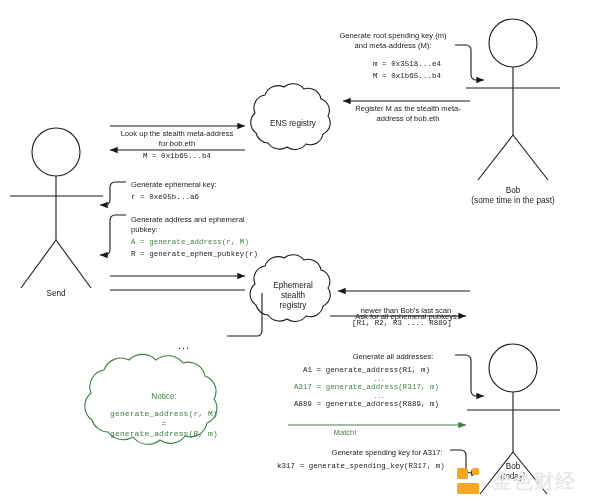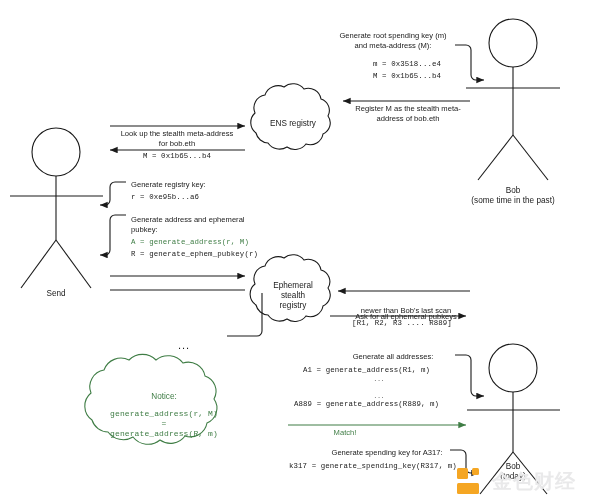--- a/index.html
+++ b/index.html
@@ -108,21 +108,21 @@
 
   <div class="lbl" style="left:250px;top:119px;width:86px;">ENS registry</div>
 
   <div class="txt ctr" style="left:108px;top:129px;width:138px;">Look up the stealth meta-address</div>
   <div class="txt ctr" style="left:108px;top:139px;width:138px;">for bob.eth</div>
   <div class="txt mono ctr" style="left:108px;top:152px;width:138px;">M = 0x1b65...b4</div>
 
   <div class="lbl" style="left:443px;top:186px;width:140px;">Bob</div>
   <div class="lbl" style="left:443px;top:196px;width:140px;">(some time in the past)</div>
 
-  <div class="txt" style="left:131px;top:180px;">Generate registry key:</div>
+  <div class="txt" style="left:131px;top:180px;">Generate ephemeral key:</div>
   <div class="txt mono" style="left:131px;top:193px;">r = 0xe95b...a6</div>
 
   <div class="txt" style="left:131px;top:215px;">Generate address and ephemeral</div>
   <div class="txt" style="left:131px;top:225px;">pubkey:</div>
   <div class="txt mono grn" style="left:131px;top:238px;">A = generate_address(r, M)</div>
   <div class="txt mono" style="left:131px;top:250px;">R = generate_ephem_pubkey(r)</div>
 
   <div class="lbl" style="left:26px;top:289px;width:60px;">Send</div>
 
 
@@ -133,32 +133,33 @@
 
   <div class="txt ctr" style="left:338px;top:312px;width:136px;">Ask for all ephemeral pubkeys</div>
   <div class="txt ctr" style="left:338px;top:306px;width:136px;">newer than Bob's last scan</div>
   <div class="txt mono ctr" style="left:334px;top:319px;width:136px;">[R1, R2, R3 .... R889]</div>
 
   <div class="txt" style="left:178px;top:341px;font-size:11px;letter-spacing:1px;">...</div>
 
   <div class="txt ctr" style="left:330px;top:352px;width:126px;">Generate all addresses:</div>
   <div class="txt mono" style="left:303px;top:366px;">A1 = generate_address(R1, m)</div>
   <div class="txt mono ctr" style="left:303px;top:375px;width:152px;font-size:6px;">...</div>
+  <div class="txt mono grn" style="left:294px;top:383px;">A317 = generate_address(R317, m)</div>
   <div class="txt mono ctr" style="left:303px;top:392px;width:152px;font-size:6px;">...</div>
   <div class="txt mono" style="left:294px;top:400px;">A889 = generate_address(R889, m)</div>
 
   <div class="lbl grn" style="left:88px;top:392px;width:152px;">Notice:</div>
   <div class="txt mono grn ctr" style="left:88px;top:409px;width:152px;font-size:8px;">generate_address(r, M)</div>
   <div class="txt mono grn ctr" style="left:88px;top:419px;width:152px;font-size:8px;">=</div>
   <div class="txt mono grn ctr" style="left:88px;top:429px;width:152px;font-size:8px;">generate_address(R, m)</div>
 
   <div class="txt grn ctr" style="left:310px;top:428px;width:70px;">Match!</div>
 
   <div class="txt ctr" style="left:322px;top:448px;width:130px;">Generate spending key for A317:</div>
-  <div class="txt mono" style="left:277px;top:462px;margin-left:12px;">k317 = generate_spending_key(R317, m)</div>
+  <div class="txt mono" style="left:277px;top:462px;">k317 = generate_spending_key(R317, m)</div>
 
   <div class="lbl" style="left:463px;top:462px;width:100px;">Bob</div>
   <div class="lbl" style="left:463px;top:472px;width:100px;">(today)</div>
 
   <div class="wm" style="left:455px;top:466px;">
     <svg width="34" height="32" viewBox="0 0 34 32">
       <rect x="2" y="2" width="11" height="11" rx="1.5" fill="#f5a623"></rect>
       <rect x="17" y="2" width="7" height="7" rx="1.5" fill="#f5a623"></rect>
       <rect x="2" y="17" width="22" height="11" rx="1.5" fill="#f5a623"></rect>
     </svg>

